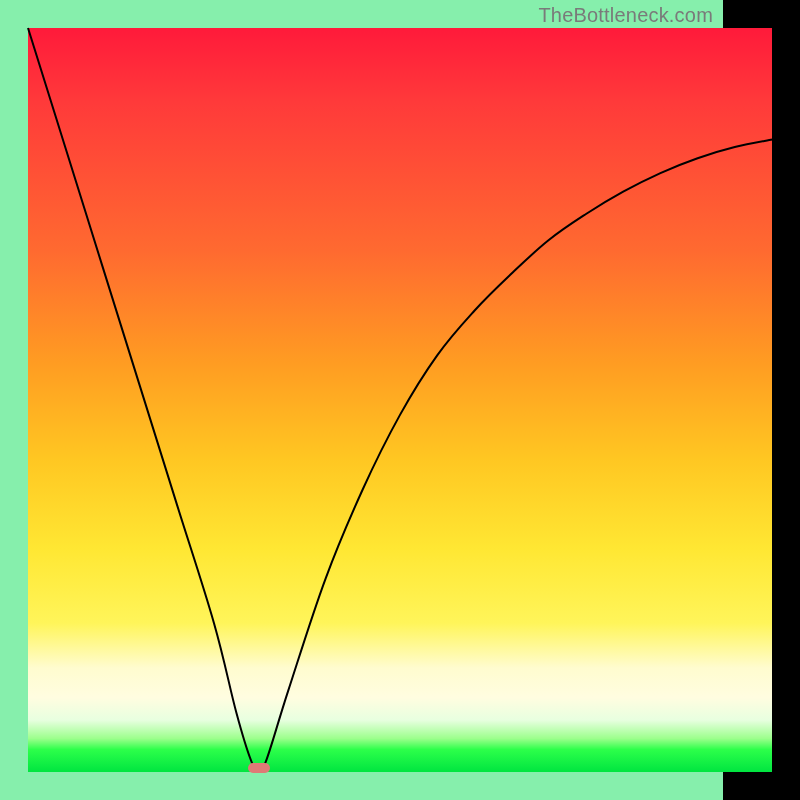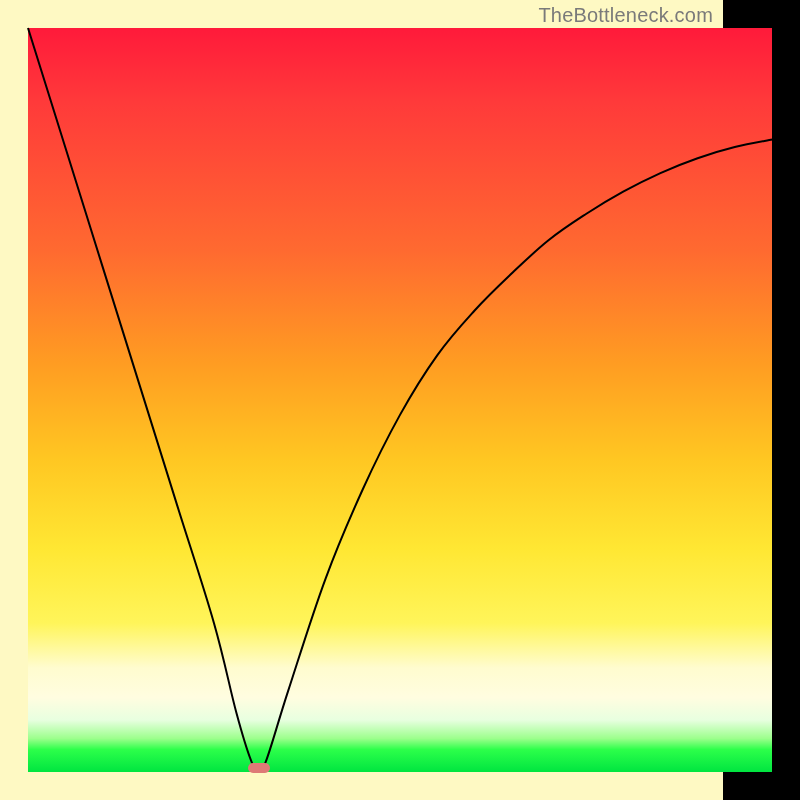--- a/index.html
+++ b/index.html
@@ -10,21 +10,21 @@
     background: #000;
     overflow: hidden;
     font-family: Arial, Helvetica, sans-serif;
   }
   .frame {
     position: absolute;
     left: 0;
     top: 0;
     width: 723px;
     height: 800px;
-    background: #fef9c3;
+    background: #86efac;
   }
   .plot-area {
     position: absolute;
     left: 28px;
     top: 28px;
     width: 744px;
     height: 744px;
     
     background: linear-gradient(to bottom,
       #ff1a3a 0%,

